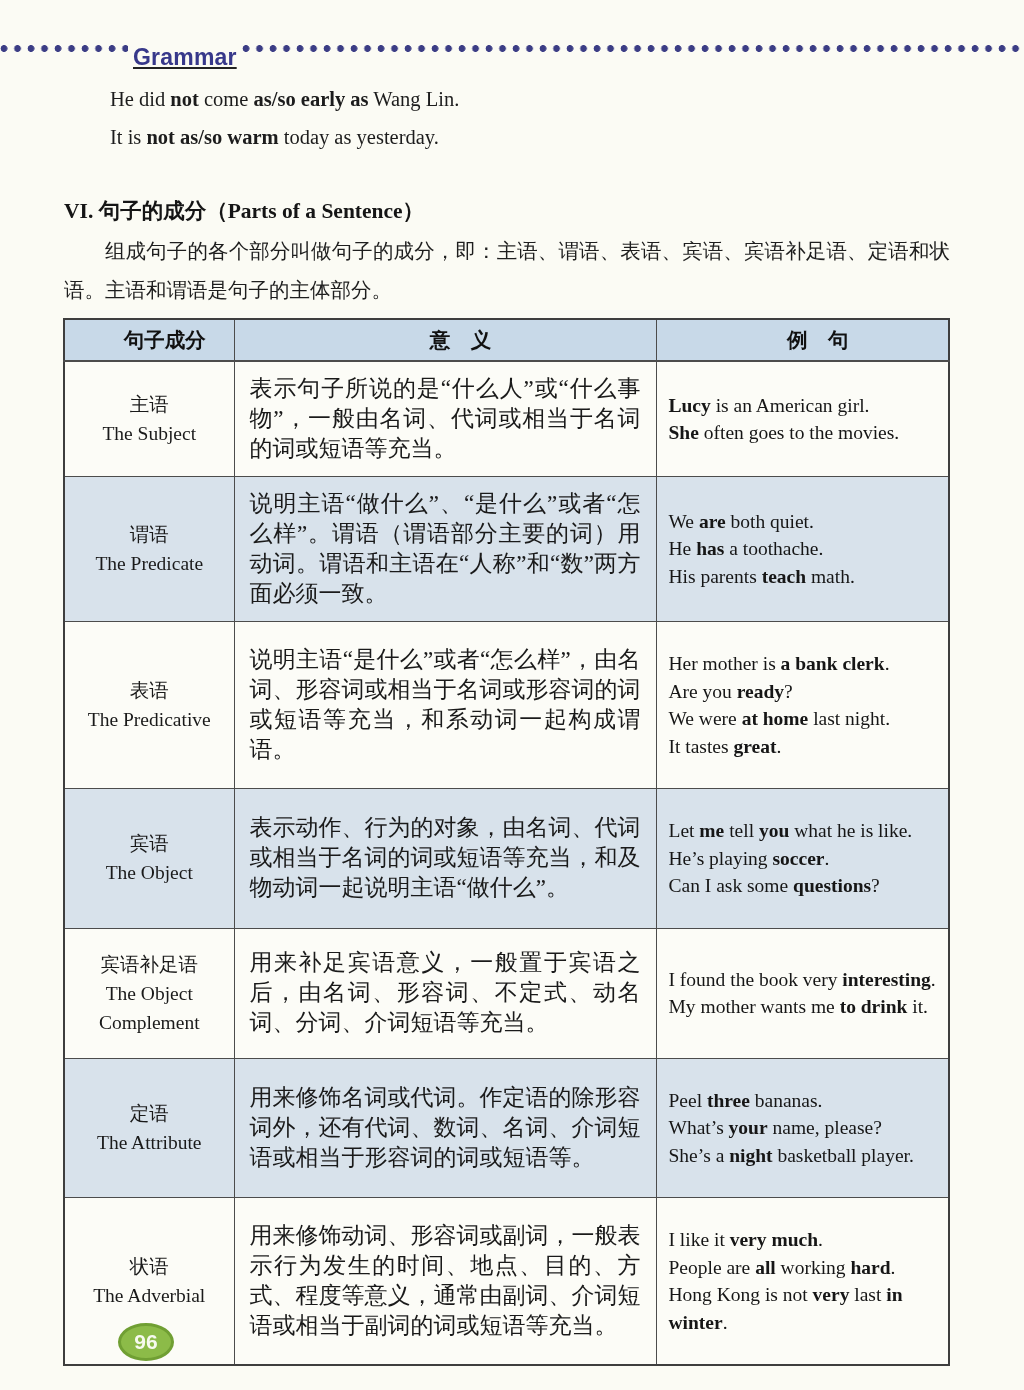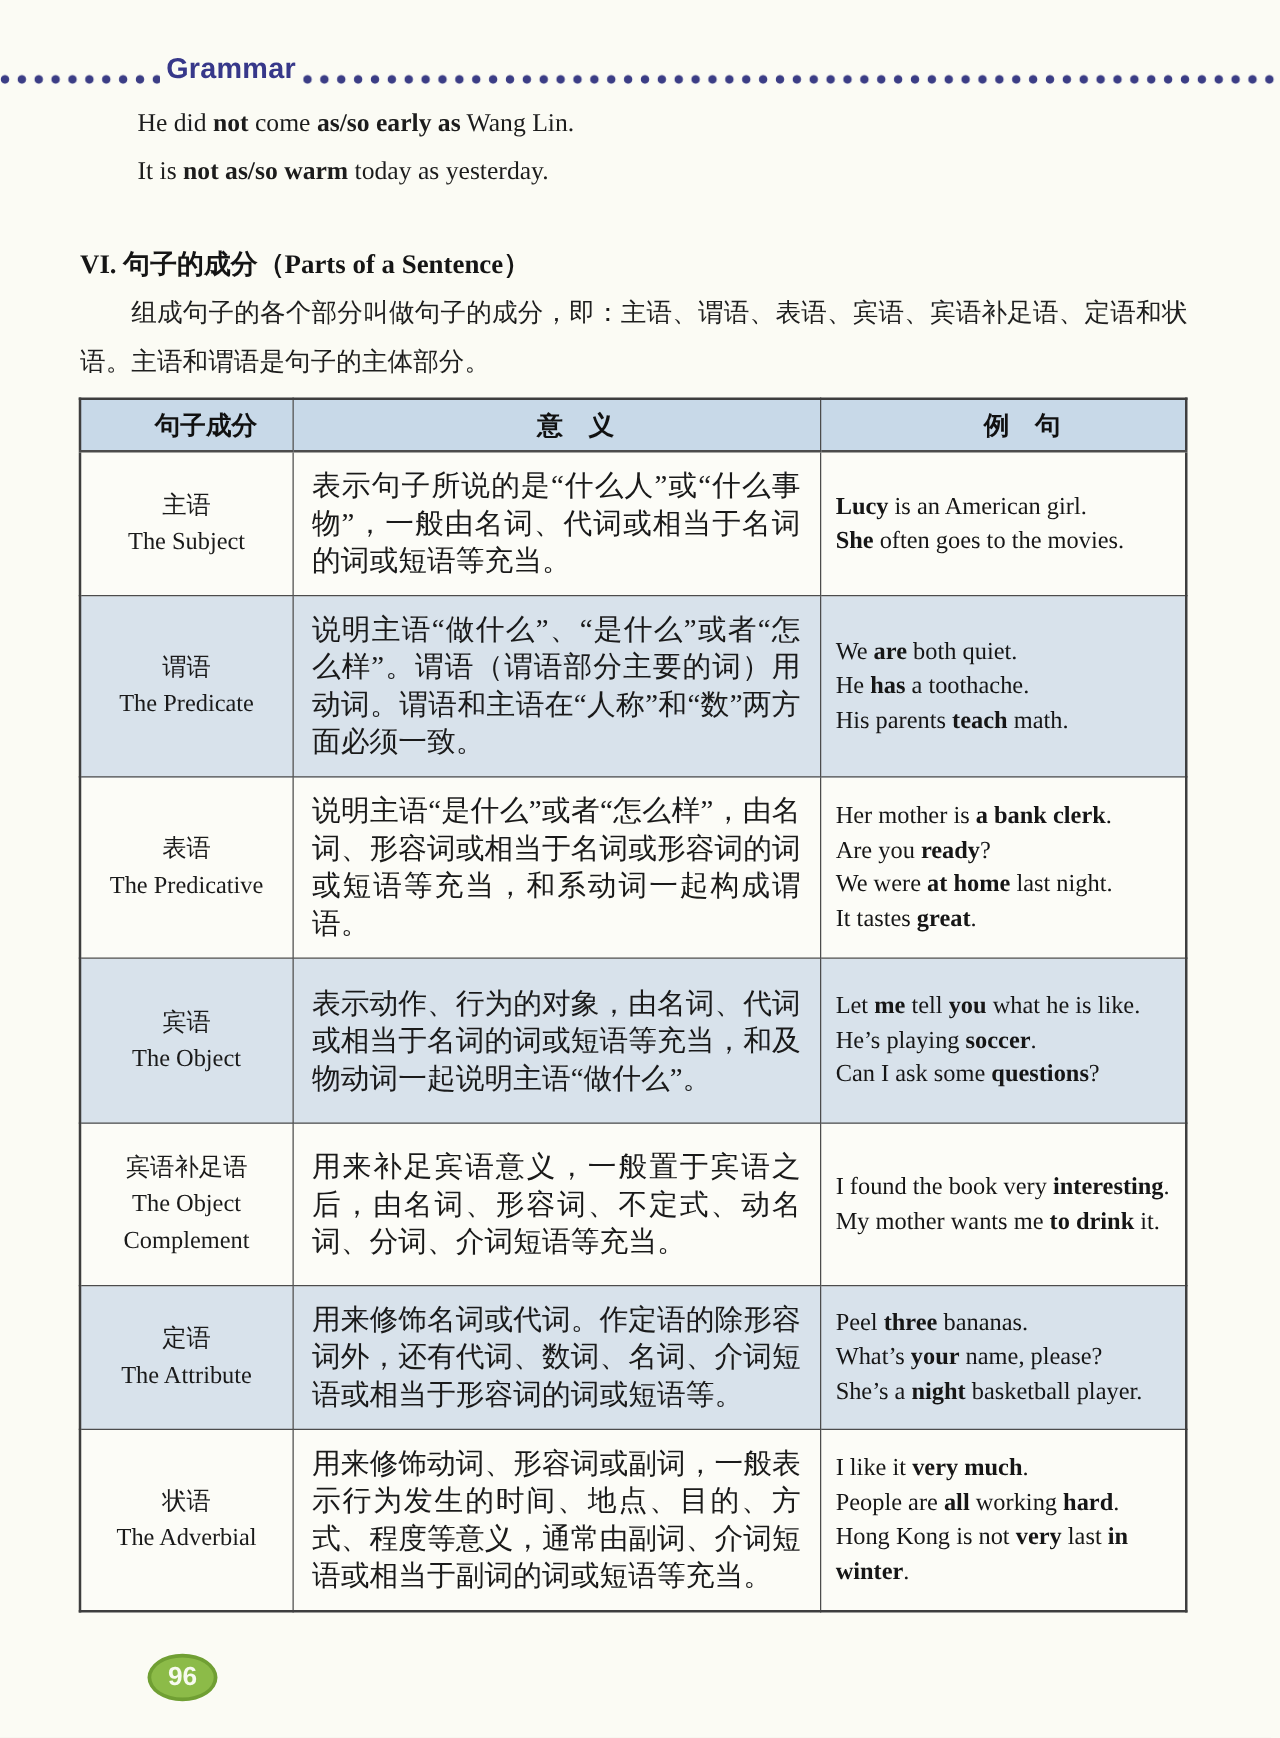--- a/index.html
+++ b/index.html
@@ -16,21 +16,22 @@
     background: #fbfbf4;
     overflow: hidden;
     box-sizing: border-box;
   }
   
   .grammar-header {
     position: absolute;
     top: 44px; left: 0; right: 0;
     height: 24px;
     display: flex;
-    align-items: flex-end;
+    align-items: flex-start;
+    text-decoration: underline;
   }
   .dots {
     height: 9px;
     background-image: radial-gradient(circle at 4px 4.5px, #3b3d85 3.1px, rgba(59,61,133,0) 3.7px);
     background-size: 13.5px 9px;
     background-repeat: repeat-x;
   }
   .dots.left { width: 128px; }
   .dots.right { flex: 1; }
   .grammar-label {
@@ -108,21 +109,21 @@
     font-size: 23px;
     line-height: 30px;
     color: #1a1a1a;
     padding: 12px 15px;
     text-align: justify;
   }
   td.example {
     font-size: 19.5px;
     line-height: 27.5px;
     color: #161616;
-    padding: 2px 12px;
+    padding: 28px 12px;
     vertical-align: middle;
   }
   .ex-line { margin: 0; }
   tr.highlight td { background: #d8e2eb; }
   tbody tr:nth-child(1) td { height: 92px; }
   tbody tr:nth-child(2) td { height: 113px; }
   tbody tr:nth-child(3) td { height: 121px; }
   tbody tr:nth-child(4) td { height: 132px; }
   tbody tr:nth-child(5) td { height: 130px; }
   tbody tr:nth-child(6) td { height: 110px; }

